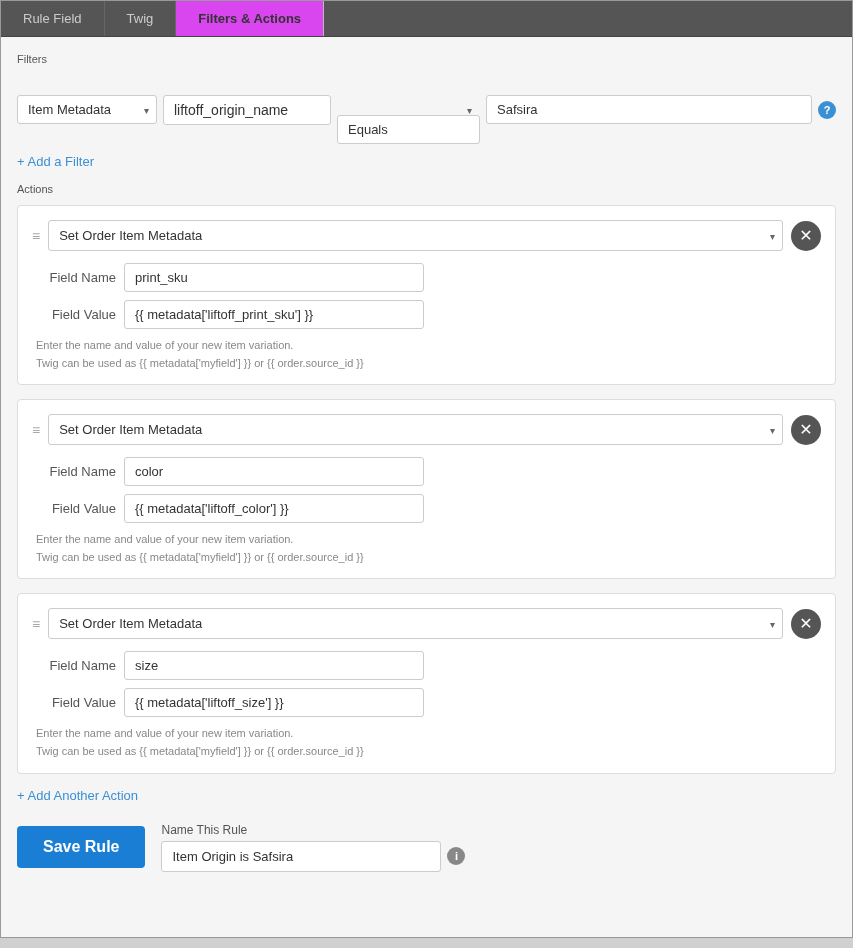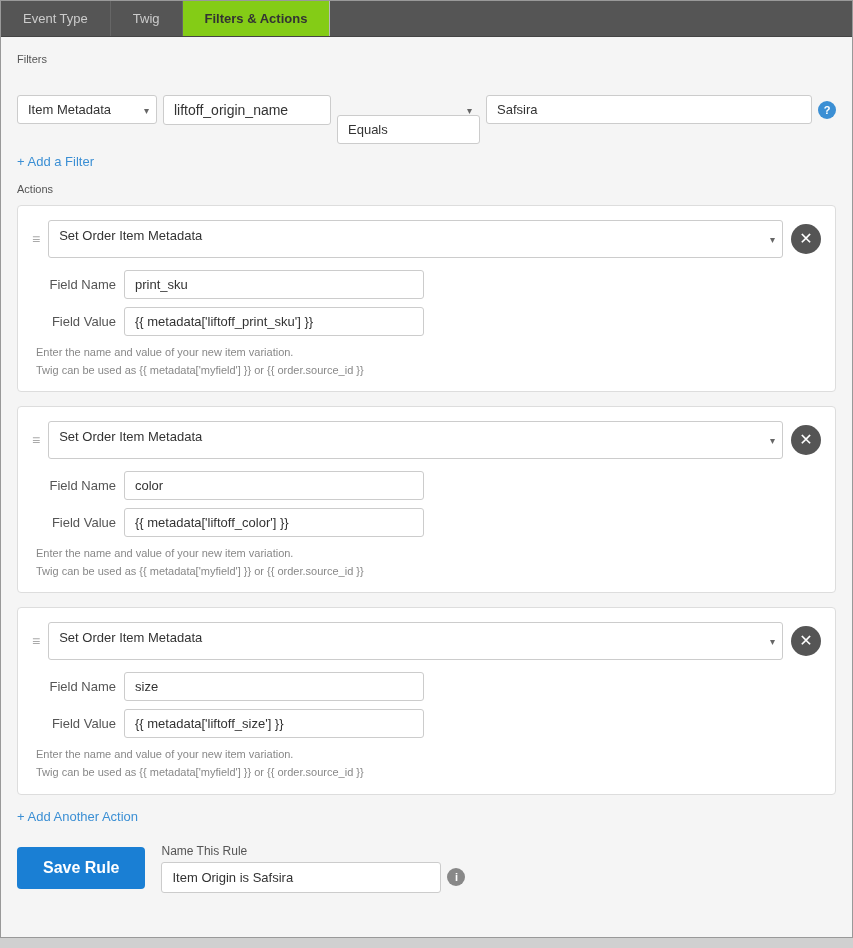--- a/index.html
+++ b/index.html
@@ -23,21 +23,21 @@
     }
     .tab {
       padding: 10px 22px;
       color: #ccc;
       cursor: pointer;
       font-size: 13px;
       font-weight: normal;
       border-right: 1px solid #666;
     }
     .tab.active {
-      background: #84cc16;
+      background: #d946ef;
       color: #333;
       font-weight: bold;
       border-right: 1px solid #bbb;
     }
     
     .content {
       background: #f5f5f5;
       padding: 16px 16px 20px 16px;
       min-height: 900px;
     }
@@ -163,21 +163,21 @@
     .action-type-select-wrap {
       flex: 1;
       position: relative;
       display: inline-block;
     }
     .action-type-select {
       appearance: none;
       -webkit-appearance: none;
       background: #fff;
       border: 1px solid #ccc;
-      padding: 7px 30px 14px 10px;
+      padding: 7px 30px 7px 10px;
       font-size: 13px;
       color: #333;
       border-radius: 3px;
       cursor: pointer;
       width: 100%;
     }
     .remove-btn {
       width: 30px;
       height: 30px;
       border-radius: 50%;
@@ -277,21 +277,21 @@
       font-weight: bold;
       cursor: pointer;
     }
   </style>
 </head>
 <body>
 
 <div class="window">
 
   <div class="tabs">
-    <div class="tab">Event Type</div>
+    <div class="tab">Rule Field</div>
     <div class="tab">Twig</div>
     <div class="tab active">Filters &amp; Actions</div>
   </div>
 
   <div class="content">
 
     <div class="filters-section">
       <div class="section-label">Filters</div>
 
       <div class="filter-row">

